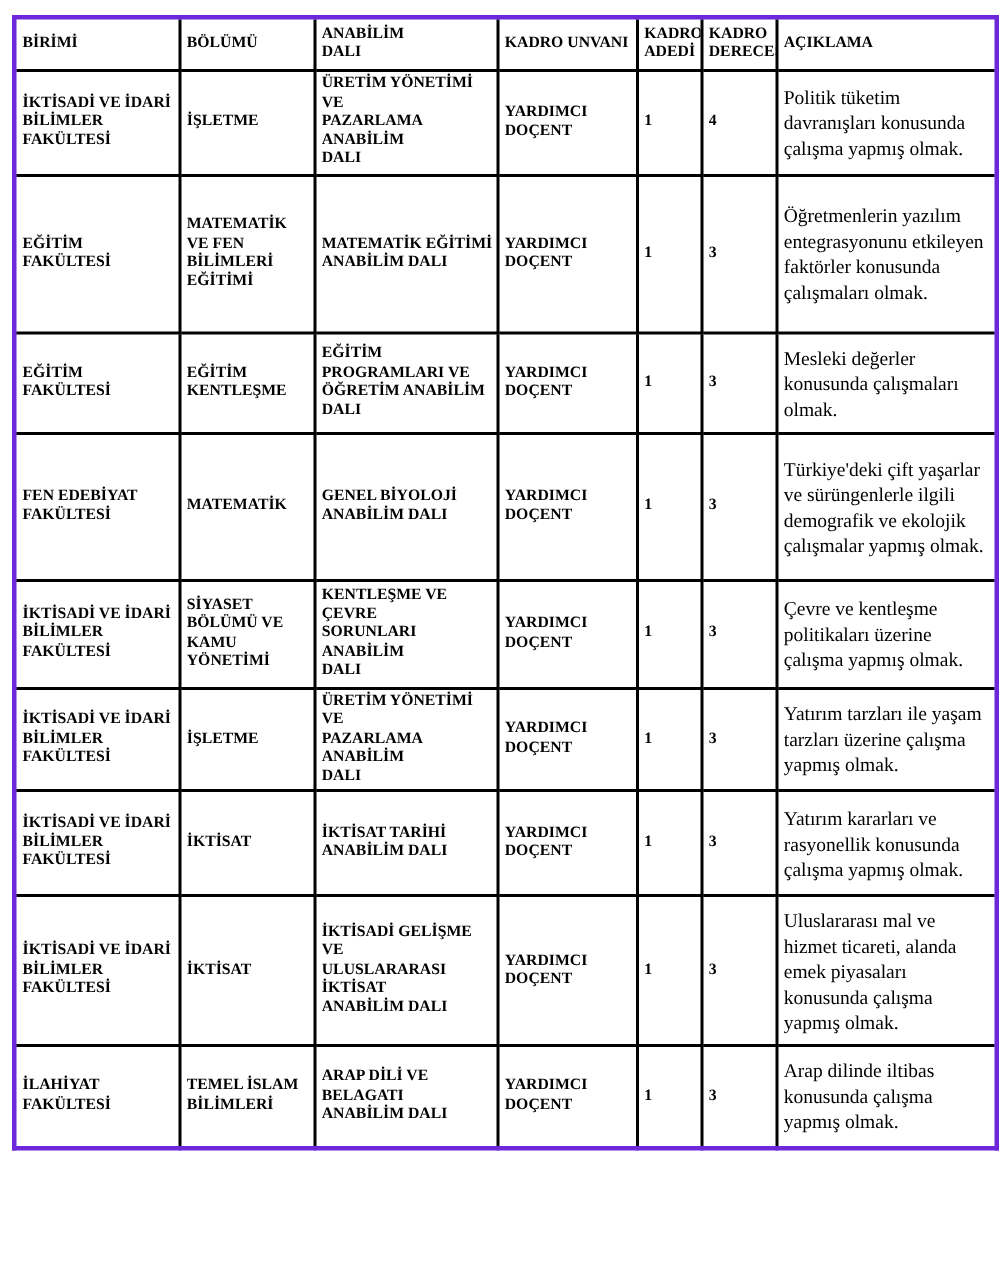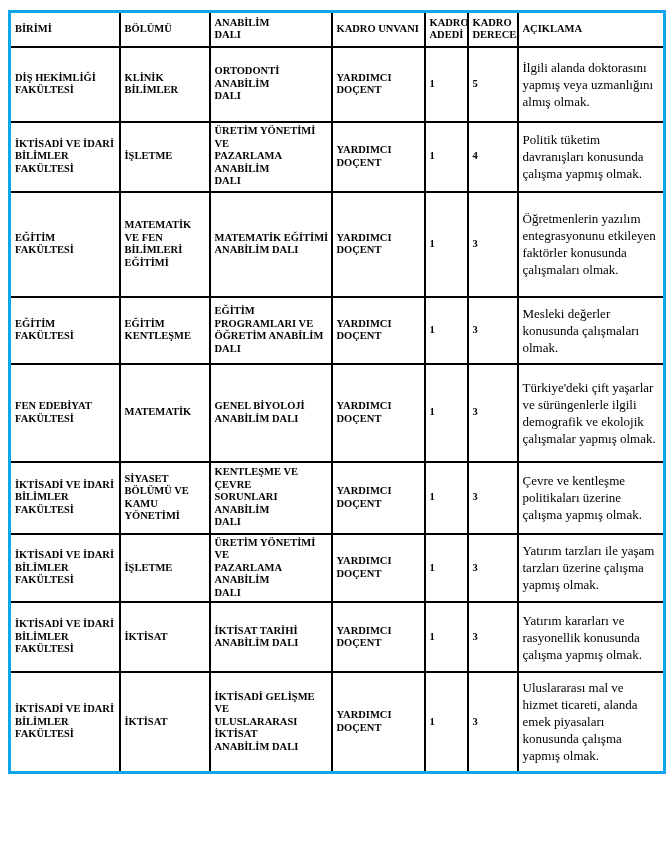--- a/index.html
+++ b/index.html
@@ -15,21 +15,21 @@
     font-family: "Liberation Serif", "DejaVu Serif", serif;
     overflow: hidden;
   }
   .page {
     padding: 10px 7px 0 8px;
   }
   table.kadro-table {
     border-collapse: collapse;
     table-layout: fixed;
     width: 655px;
-    border: 3px solid #0ea5e9;
+    border: 3px solid #6d28d9;
     padding-left: 46px;
   }
   col.c1 { width: 110px; }
   col.c2 { width: 90px; }
   col.c3 { width: 122px; }
   col.c4 { width: 93px; }
   col.c5 { width: 43px; }
   col.c6 { width: 50px; }
   col.c7 { width: 147px; }
   th, td {
@@ -80,31 +80,20 @@
 DALI</th>
         <th>KADRO UNVANI</th>
         <th>KADRO
 ADEDİ</th>
         <th>KADRO
 DERECESİ</th>
         <th>AÇIKLAMA</th>
       </tr>
     </thead>
     <tbody>
-        <tr style="height: 75px;">
-    <td class="bold-cell">DİŞ HEKİMLİĞİ
-FAKÜLTESİ</td>
-    <td class="bold-cell">KLİNİK BİLİMLER</td>
-    <td class="bold-cell">ORTODONTİ ANABİLİM
-DALI</td>
-    <td class="bold-cell">YARDIMCI DOÇENT</td>
-    <td class="bold-cell">1</td>
-    <td class="bold-cell">5</td>
-    <td class="desc-cell">İlgili alanda doktorasını yapmış veya uzmanlığını almış olmak.</td>
-  </tr>
         <tr style="height: 70px;">
     <td class="bold-cell">İKTİSADİ VE İDARİ
 BİLİMLER FAKÜLTESİ</td>
     <td class="bold-cell">İŞLETME</td>
     <td class="bold-cell">ÜRETİM YÖNETİMİ VE
 PAZARLAMA ANABİLİM
 DALI</td>
     <td class="bold-cell">YARDIMCI DOÇENT</td>
     <td class="bold-cell">1</td>
     <td class="bold-cell">4</td>
@@ -183,15 +172,26 @@
 BİLİMLER FAKÜLTESİ</td>
     <td class="bold-cell">İKTİSAT</td>
     <td class="bold-cell">İKTİSADİ GELİŞME VE
 ULUSLARARASI İKTİSAT
 ANABİLİM DALI</td>
     <td class="bold-cell">YARDIMCI DOÇENT</td>
     <td class="bold-cell">1</td>
     <td class="bold-cell">3</td>
     <td class="desc-cell">Uluslararası mal ve hizmet ticareti, alanda emek piyasaları konusunda çalışma yapmış olmak.</td>
   </tr>
+        <tr style="height: 68px;">
+    <td class="bold-cell">İLAHİYAT FAKÜLTESİ</td>
+    <td class="bold-cell">TEMEL İSLAM
+BİLİMLERİ</td>
+    <td class="bold-cell">ARAP DİLİ VE BELAGATI
+ANABİLİM DALI</td>
+    <td class="bold-cell">YARDIMCI DOÇENT</td>
+    <td class="bold-cell">1</td>
+    <td class="bold-cell">3</td>
+    <td class="desc-cell">Arap dilinde iltibas konusunda çalışma yapmış olmak.</td>
+  </tr>
       </tbody>
   </table>
 </div>
 
 </body></html>

